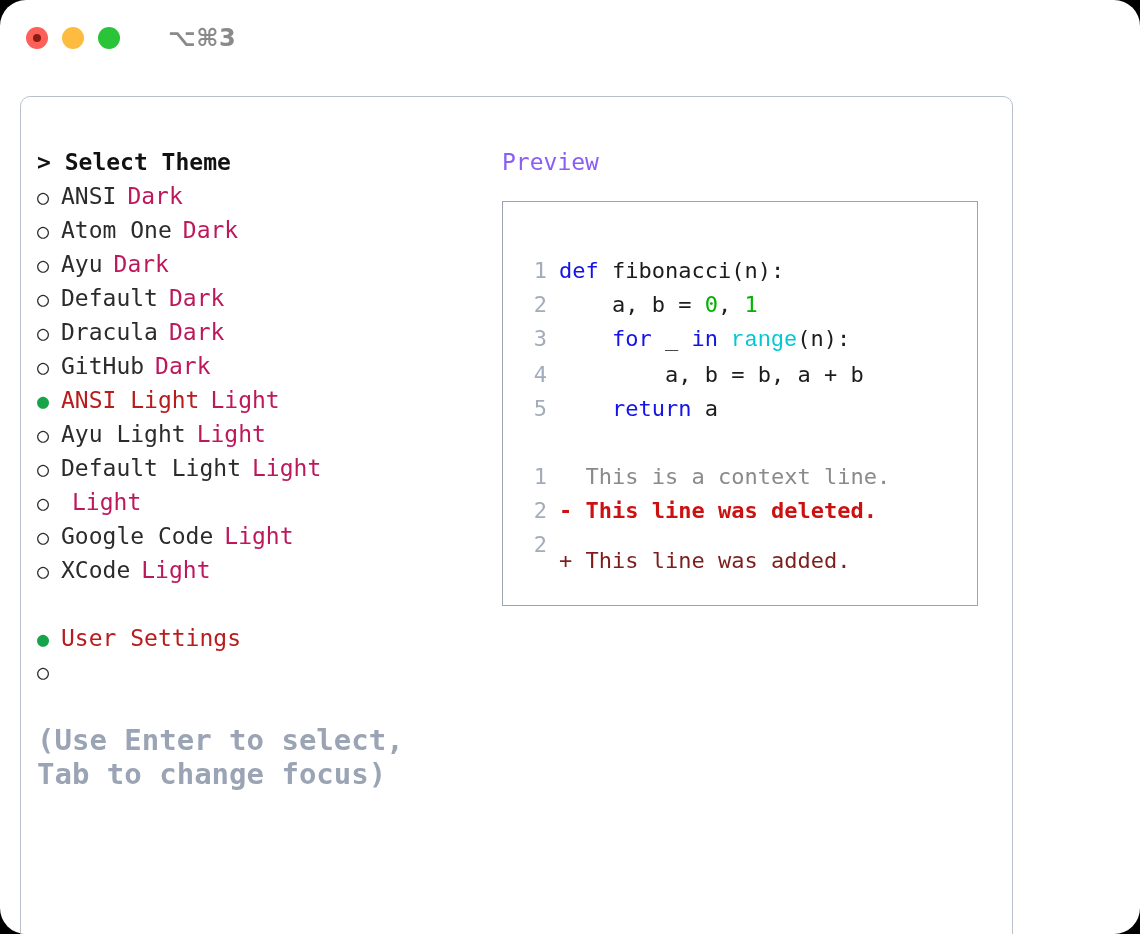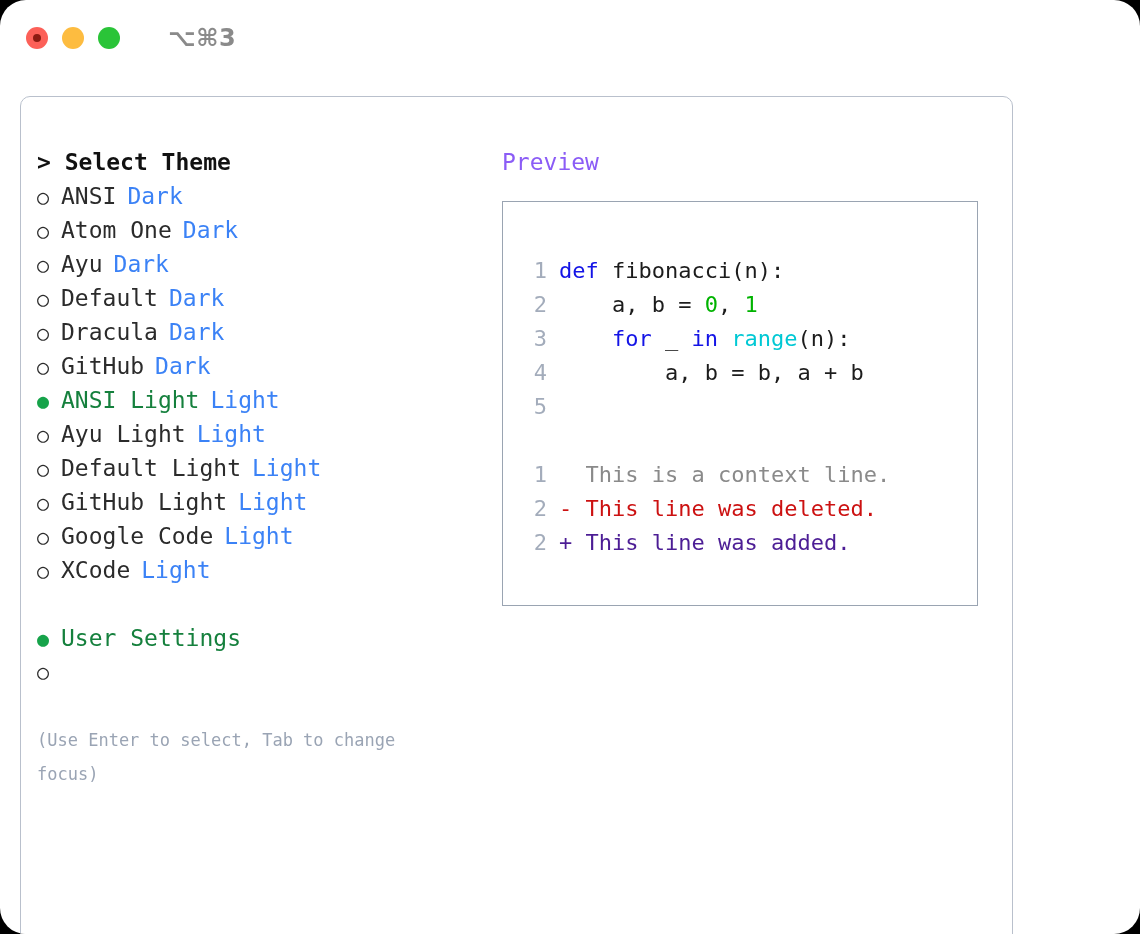--- a/index.html
+++ b/index.html
@@ -122,43 +122,44 @@
     display: inline-block;
     width: 24px;
     flex: 0 0 24px;
     text-align: left;
     font-size: 20px;
     line-height: 34px;
     color: #2b2b2b;
   }
   .bullet.on { color: #16a34a; }
   .opt-label { color: #2b2b2b; text-align: right; }
-  .opt-row.selected .opt-label { color: #15803d; }
+  .opt-row.selected .opt-label { color: #b91c1c; }
   .opt-tag {
-    color: #3b82f6;
+    color: #be185d;
     margin-left: 11px;
   }
 
   .spacer-block { height: 34px; }
 
   .subsection-title {
     font-size: 23px;
     color: #111111;
     line-height: 34px;
     white-space: pre;
     padding-left: 29px;
   }
 
   .hint {
     margin-top: 34px;
-    font-size: 17px;
+    font-size: 29px;
     line-height: 34px;
     color: #9aa4b4;
     width: 420px;
     white-space: normal;
+    font-weight: bold;
   }
 
   
   .right-col {
     position: absolute;
     left: 481px;
     top: 48px;
     width: 500px;
   }
   .preview-title {
@@ -188,26 +189,26 @@
     display: inline-block;
     width: 24px;
     flex: 0 0 24px;
     text-align: right;
     color: #a3acbb;
     margin-right: 12px;
   }
   .code-gap { height: 34px; }
 
   .tok-kw  { color: #1414e6; margin-top: 28px; }
-  .tok-fn  { color: #00c8d4; }
+  .tok-fn  { color: #00c8d4; font-family: Liberation Mono, monospace; }
   .tok-num { color: #00b300; }
   .tok-txt { color: #1c1c1c; }
   .diff-ctx { color: #8a8a8a; }
-  .diff-del { color: #cc1111; }
-  .diff-add { color: #4c1d95; }
+  .diff-del { color: #cc1111; font-weight: bold; }
+  .diff-add { color: #7f1d1d; margin-top: 16px; }
 </style>
 </head>
 <body>
 
 <div class="window">
 
   <div class="titlebar">
     <div class="traffic">
       <span class="dot red"></span>
       <span class="dot yellow"></span>
@@ -224,21 +225,21 @@
         <div id="theme-list">
             <div class="opt-row"><span class="bullet">○</span><span class="opt-label">ANSI</span><span class="opt-tag">Dark</span></div>
             <div class="opt-row"><span class="bullet">○</span><span class="opt-label">Atom One</span><span class="opt-tag">Dark</span></div>
             <div class="opt-row"><span class="bullet">○</span><span class="opt-label">Ayu</span><span class="opt-tag">Dark</span></div>
             <div class="opt-row"><span class="bullet">○</span><span class="opt-label">Default</span><span class="opt-tag">Dark</span></div>
             <div class="opt-row"><span class="bullet">○</span><span class="opt-label">Dracula</span><span class="opt-tag">Dark</span></div>
             <div class="opt-row"><span class="bullet">○</span><span class="opt-label">GitHub</span><span class="opt-tag">Dark</span></div>
             <div class="opt-row selected"><span class="bullet on">●</span><span class="opt-label">ANSI Light</span><span class="opt-tag">Light</span></div>
             <div class="opt-row"><span class="bullet">○</span><span class="opt-label">Ayu Light</span><span class="opt-tag">Light</span></div>
             <div class="opt-row"><span class="bullet">○</span><span class="opt-label">Default Light</span><span class="opt-tag">Light</span></div>
-            <div class="opt-row"><span class="bullet">○</span><span class="opt-label">GitHub Light</span><span class="opt-tag">Light</span></div>
+            <div class="opt-row"><span class="bullet">○</span><span class="opt-tag">Light</span></div>
             <div class="opt-row"><span class="bullet">○</span><span class="opt-label">Google Code</span><span class="opt-tag">Light</span></div>
             <div class="opt-row"><span class="bullet">○</span><span class="opt-label">XCode</span><span class="opt-tag">Light</span></div>
           </div>
 
         <div class="spacer-block"></div>
 
         <div id="apply-list">
             <div class="opt-row selected"><span class="bullet on">●</span><span class="opt-label">User Settings</span></div>
             <div class="opt-row"><span class="bullet">○</span></div>
           </div>
@@ -247,21 +248,21 @@
       </div>
 
       <div class="right-col">
         <div class="preview-title">Preview</div>
         <div class="preview-box">
           <div id="code-block">
               <div class="code-line"><span class="ln">1</span><span><span class="tok-kw">def</span><span class="tok-txt"> fibonacci(n):</span></span></div>
               <div class="code-line"><span class="ln">2</span><span><span class="tok-txt">    a, b = </span><span class="tok-num">0</span><span class="tok-txt">, </span><span class="tok-num">1</span></span></div>
               <div class="code-line"><span class="ln">3</span><span><span class="tok-txt">    </span><span class="tok-kw">for</span><span class="tok-txt"> _ </span><span class="tok-kw">in</span><span class="tok-txt"> </span><span class="tok-fn">range</span><span class="tok-txt">(n):</span></span></div>
               <div class="code-line"><span class="ln">4</span><span><span class="tok-txt">        a, b = b, a + b</span></span></div>
-              <div class="code-line"><span class="ln">5</span></div>
+              <div class="code-line"><span class="ln">5</span><span><span class="tok-txt">    </span><span class="tok-kw">return</span><span class="tok-txt"> a</span></span></div>
             </div>
           <div class="code-gap"></div>
           <div id="diff-block">
               <div class="code-line"><span class="ln">1</span><span class="diff-ctx">  This is a context line.</span></div>
               <div class="code-line"><span class="ln">2</span><span class="diff-del">- This line was deleted.</span></div>
               <div class="code-line"><span class="ln">2</span><span class="diff-add">+ This line was added.</span></div>
             </div>
         </div>
       </div>
 

